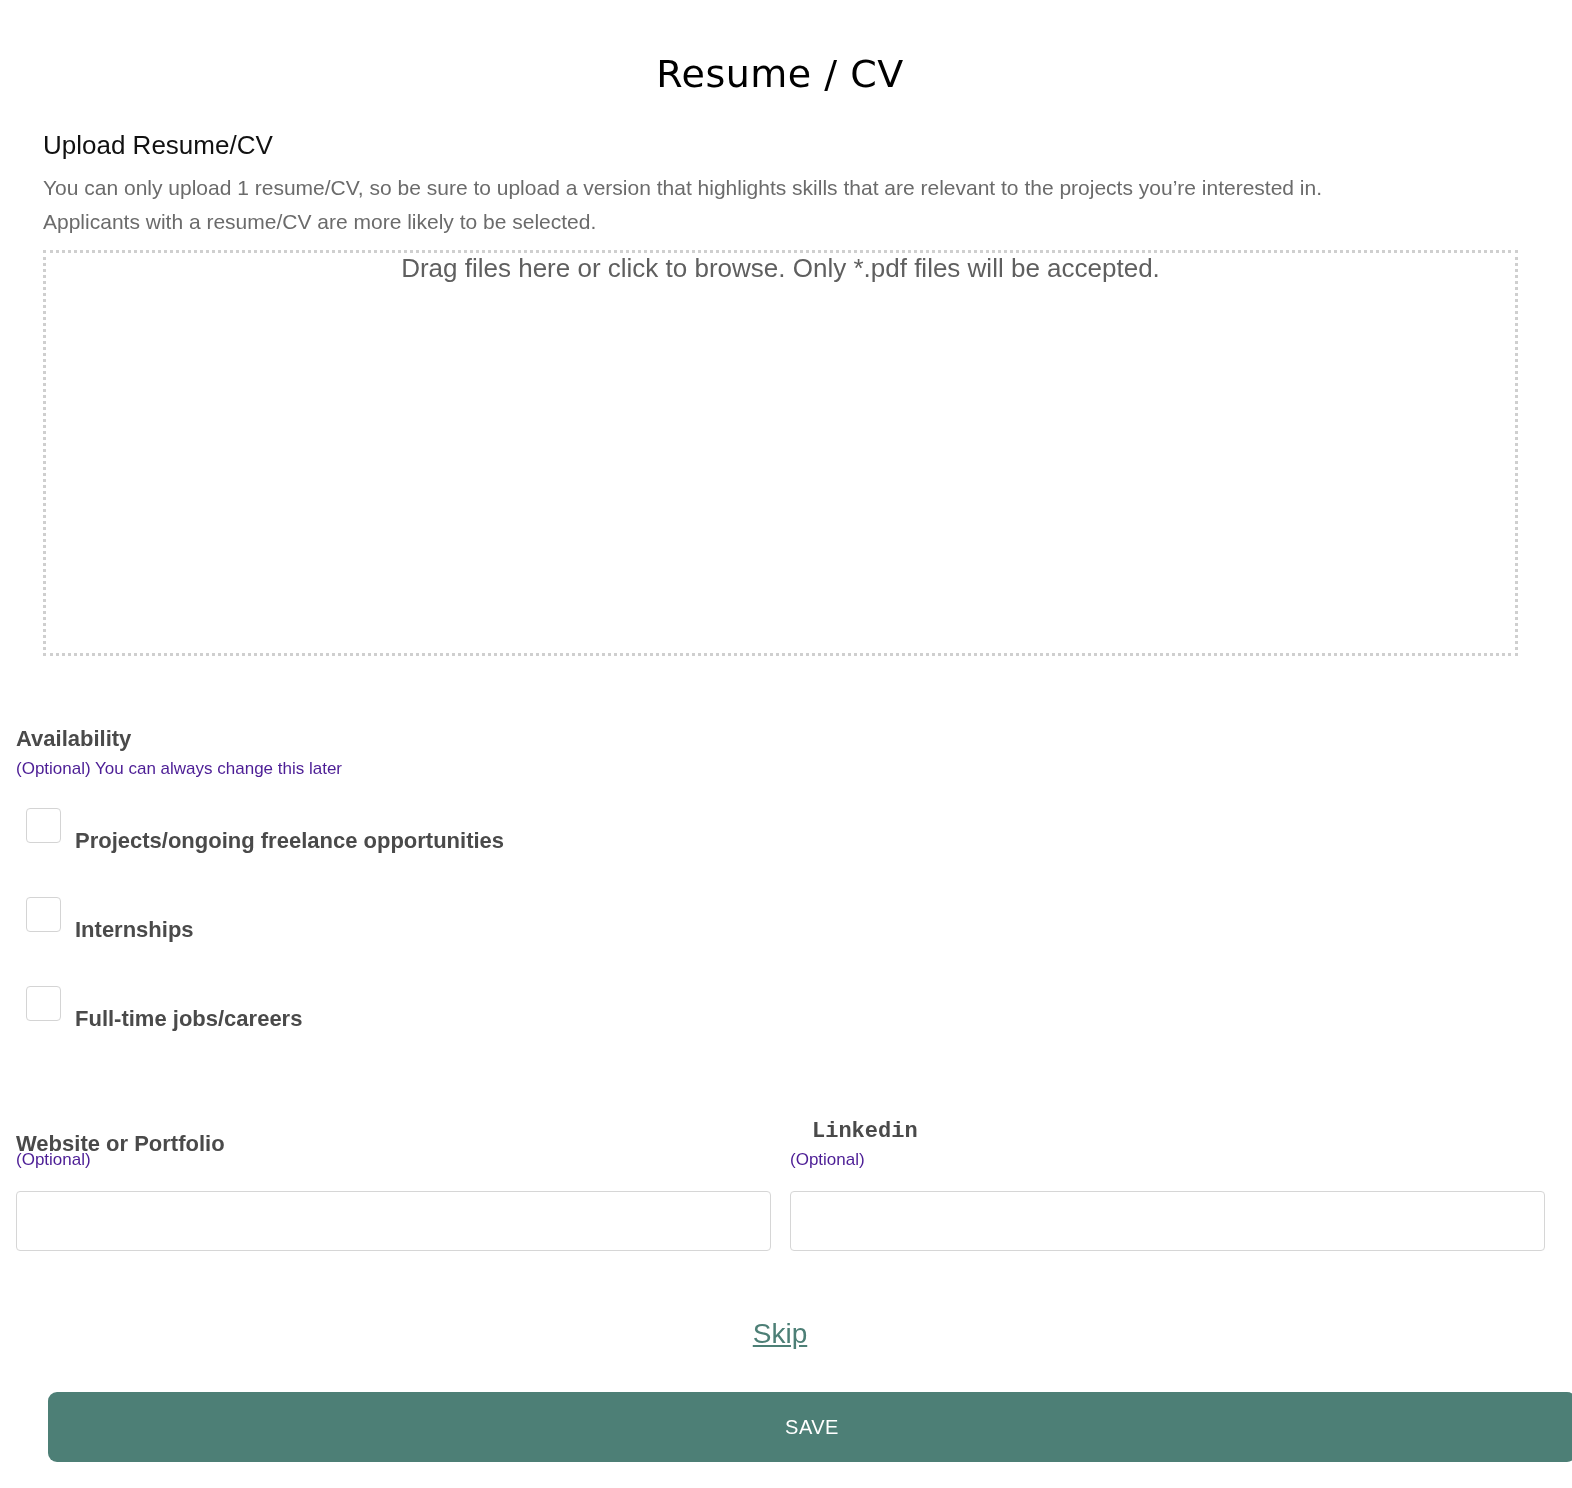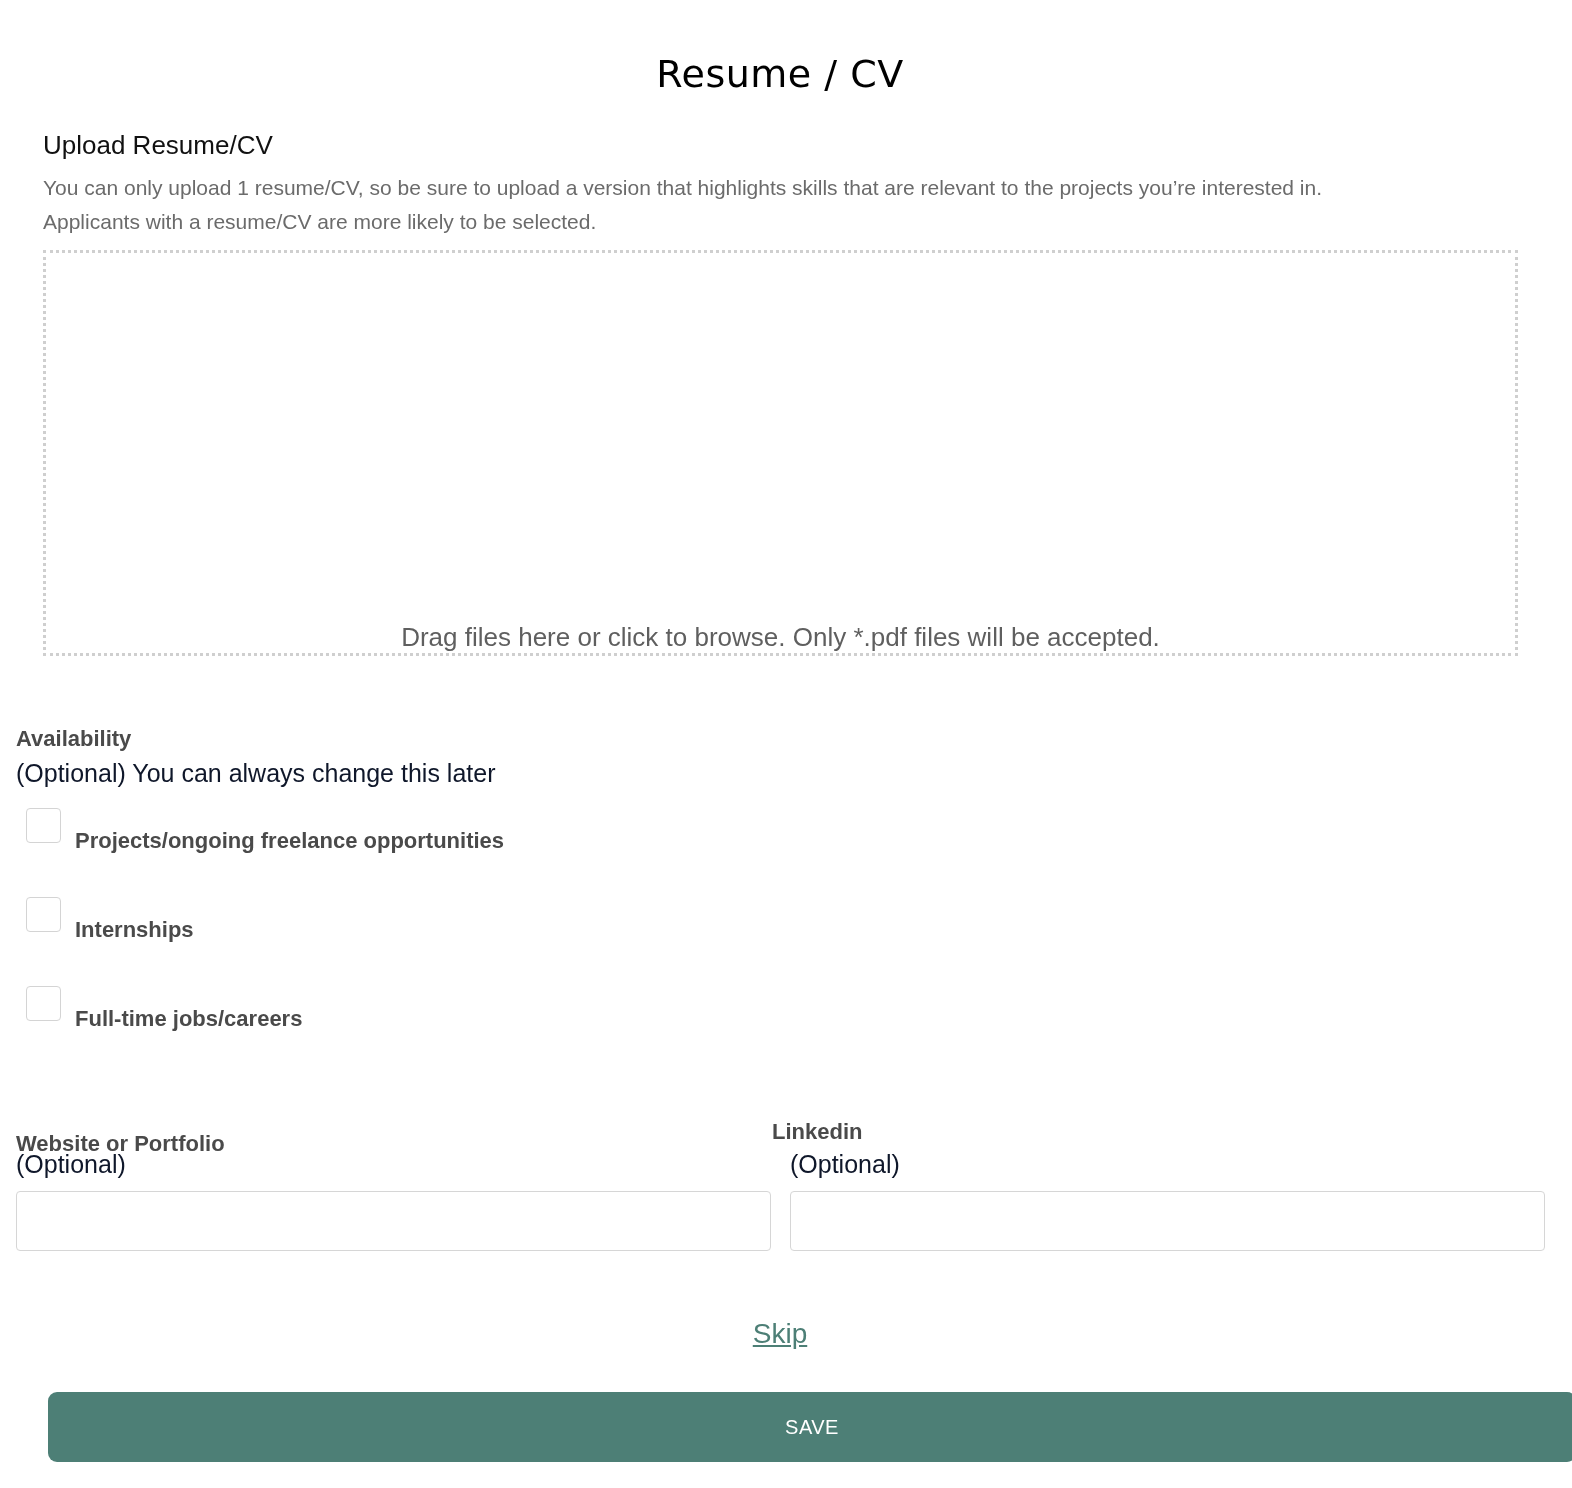--- a/index.html
+++ b/index.html
@@ -36,39 +36,39 @@
       font-size: 21px;
       line-height: 34px;
       color: #6b6b6b;
     }
     .dropzone {
       position: absolute;
       left: 43px; top: 250px;
       width: 1475px; height: 406px;
       border: 3px dotted #cfcfcf;
       display: flex;
-      align-items: flex-end;
+      align-items: flex-start;
       justify-content: center;
       cursor: pointer;
     }
     .dropzone-text {
       font-size: 26px;
       color: #5f5f5f;
       margin-top: 0px;
     }
     .section-label {
       position: absolute;
       font-weight: bold;
       font-size: 22px;
       color: #4a4a4a;
     }
     .section-sub {
       position: absolute;
-      font-size: 25px;
-      color: #0f172a;
+      font-size: 17px;
+      color: #4c1d95;
     }
     .checkbox-row {
       position: absolute;
       left: 26px;
       height: 50px;
       width: 600px;
       cursor: pointer;
     }
     .checkbox-box {
       position: absolute;
@@ -162,21 +162,21 @@
   </div>
 </div>
 
 <div>
   <div class="section-label" style="left:16px; top:1119px;margin-top:12px;">Website or Portfolio</div>
   <div class="section-sub" style="left:16px; top:1150px;">(Optional)</div>
   <input class="text-input" type="text" style="left: 16px;" placeholder="">
 </div>
 
 <div>
-  <div class="section-label" style="left:772px; top:1119px;">Linkedin</div>
+  <div class="section-label" style="left:812px; top:1119px;font-family:Liberation Mono, monospace;">Linkedin</div>
   <div class="section-sub" style="left:790px; top:1150px;">(Optional)</div>
   <input class="text-input" type="text" style="left: 790px;" placeholder="">
 </div>
 
 <div class="skip-link">
   <a>Skip</a>
 </div>
 
 <button class="save-button">SAVE</button>
 

